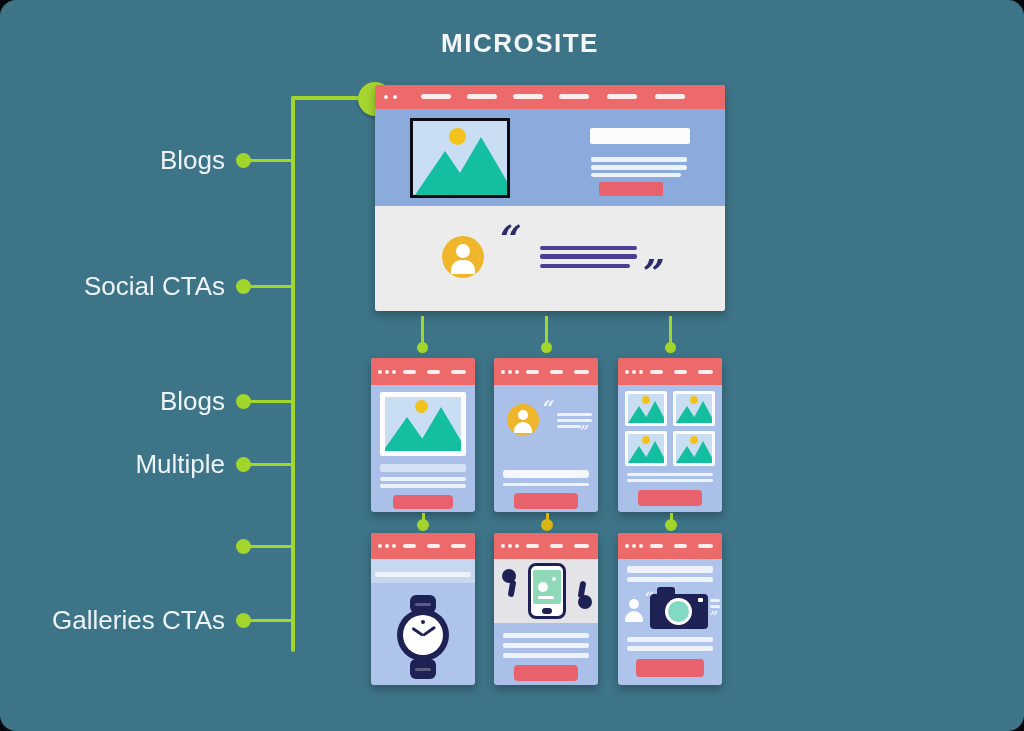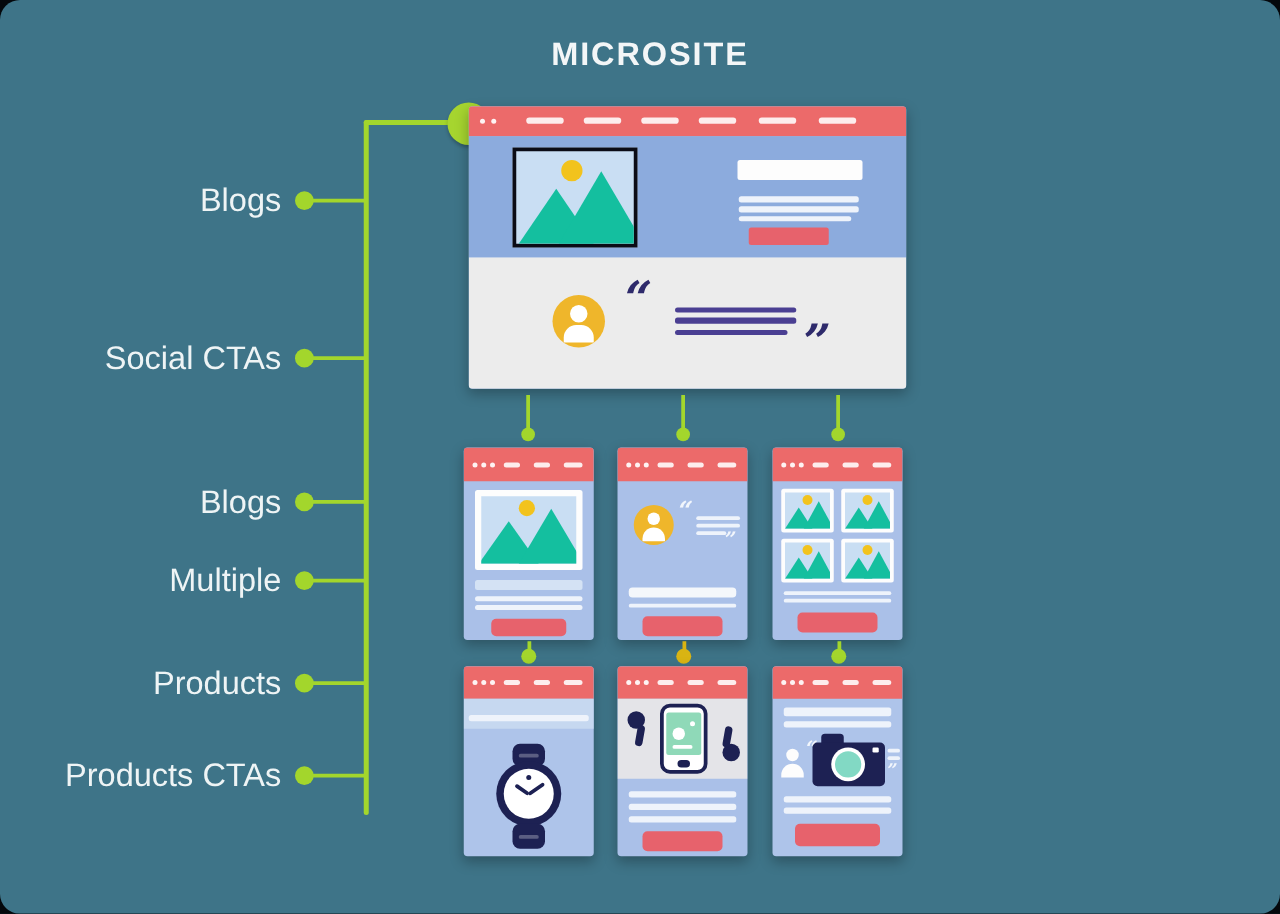--- a/index.html
+++ b/index.html
@@ -75,25 +75,24 @@
   <div class="abs lbl-line" style="left:248px;top:285px;width:45px;"></div>
 
   <div class="abs lbl" style="left:0;top:388px;">Blogs</div>
   <div class="abs lbl-dot" style="left:236px;top:394px;"></div>
   <div class="abs lbl-line" style="left:248px;top:400px;width:45px;"></div>
 
   <div class="abs lbl" style="left:0;top:451px;">Multiple</div>
   <div class="abs lbl-dot" style="left:236px;top:457px;"></div>
   <div class="abs lbl-line" style="left:248px;top:463px;width:45px;"></div>
 
-  <div class="abs lbl" style="left:0;top:533px;">Products</div>
   <div class="abs lbl-dot" style="left:236px;top:539px;"></div>
   <div class="abs lbl-line" style="left:248px;top:545px;width:45px;"></div>
 
-  <div class="abs lbl" style="left:0;top:607px;">Products CTAs</div>
+  <div class="abs lbl" style="left:0;top:607px;">Galleries CTAs</div>
   <div class="abs lbl-dot" style="left:236px;top:613px;"></div>
   <div class="abs lbl-line" style="left:248px;top:619px;width:45px;"></div>
 
   <div class="abs vline" style="left:291px;top:96px;height:556px;"></div>
   <div class="abs hline" style="left:291px;top:96px;width:72px;"></div>
   <div class="abs bigdot" style="left:358px;top:82px;"></div>
 
   <div class="abs mock" style="left:375px;top:85px;width:350px;height:226px;">
 
     <div class="abs bbar" style="height:24px;">

